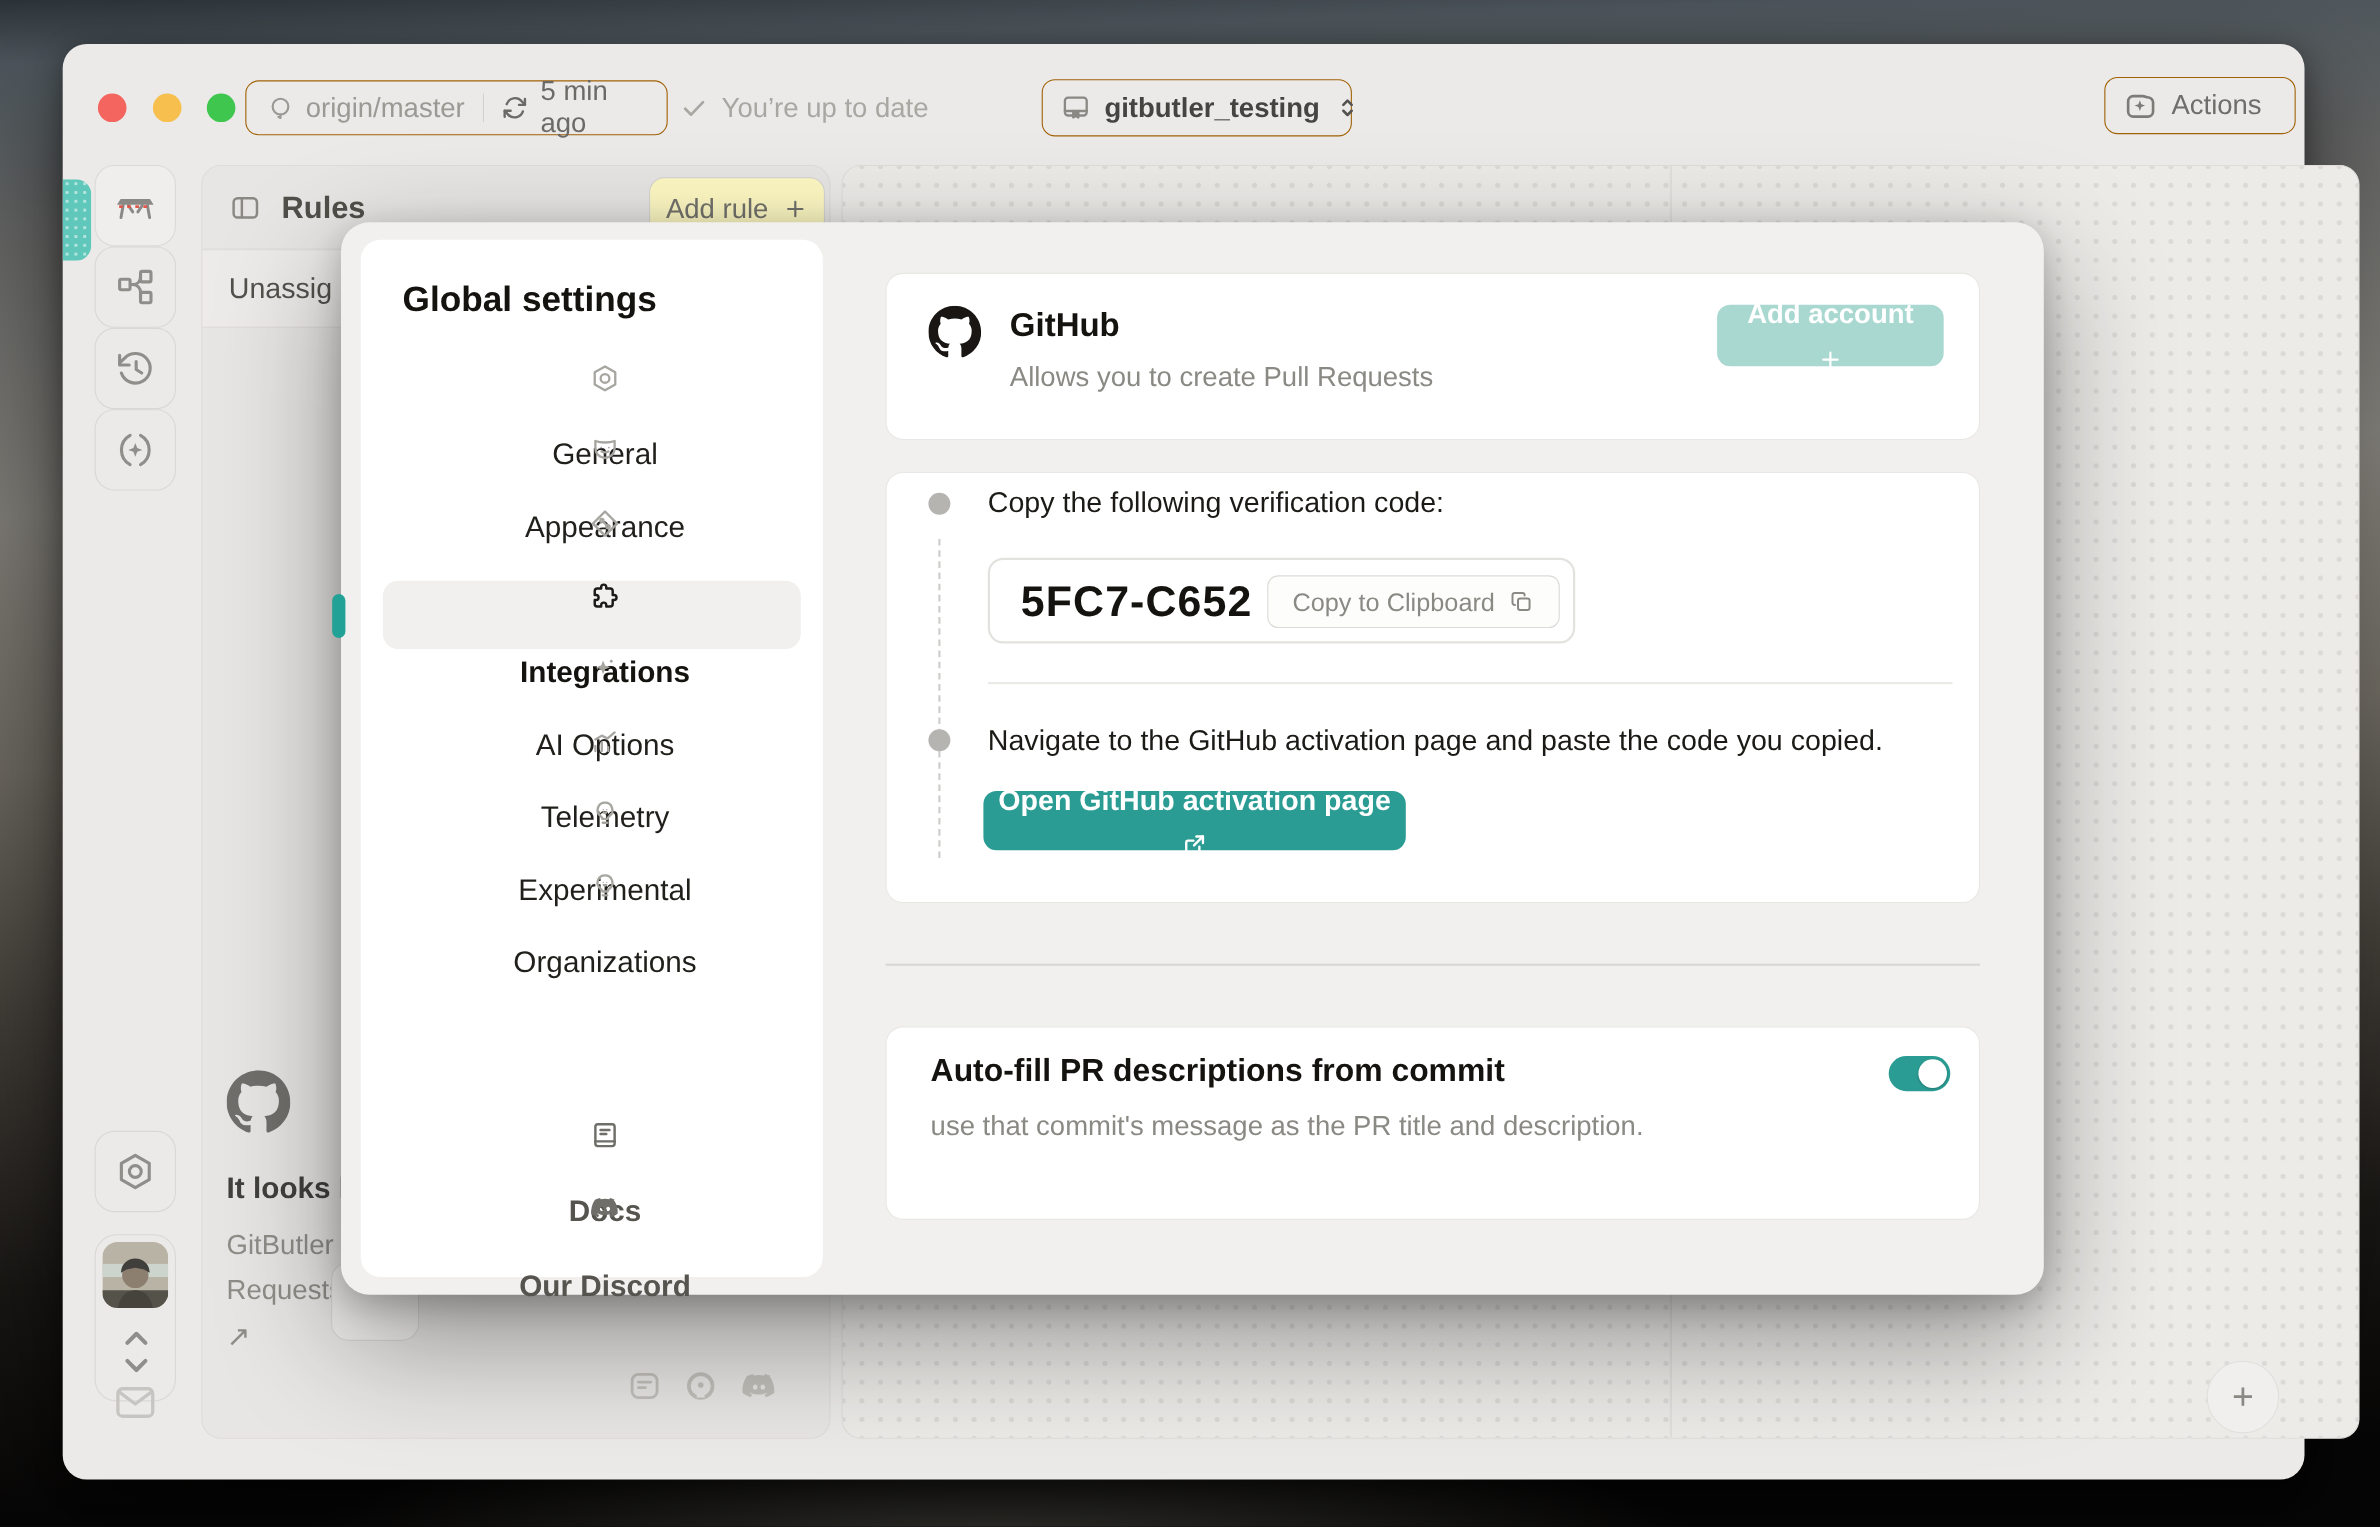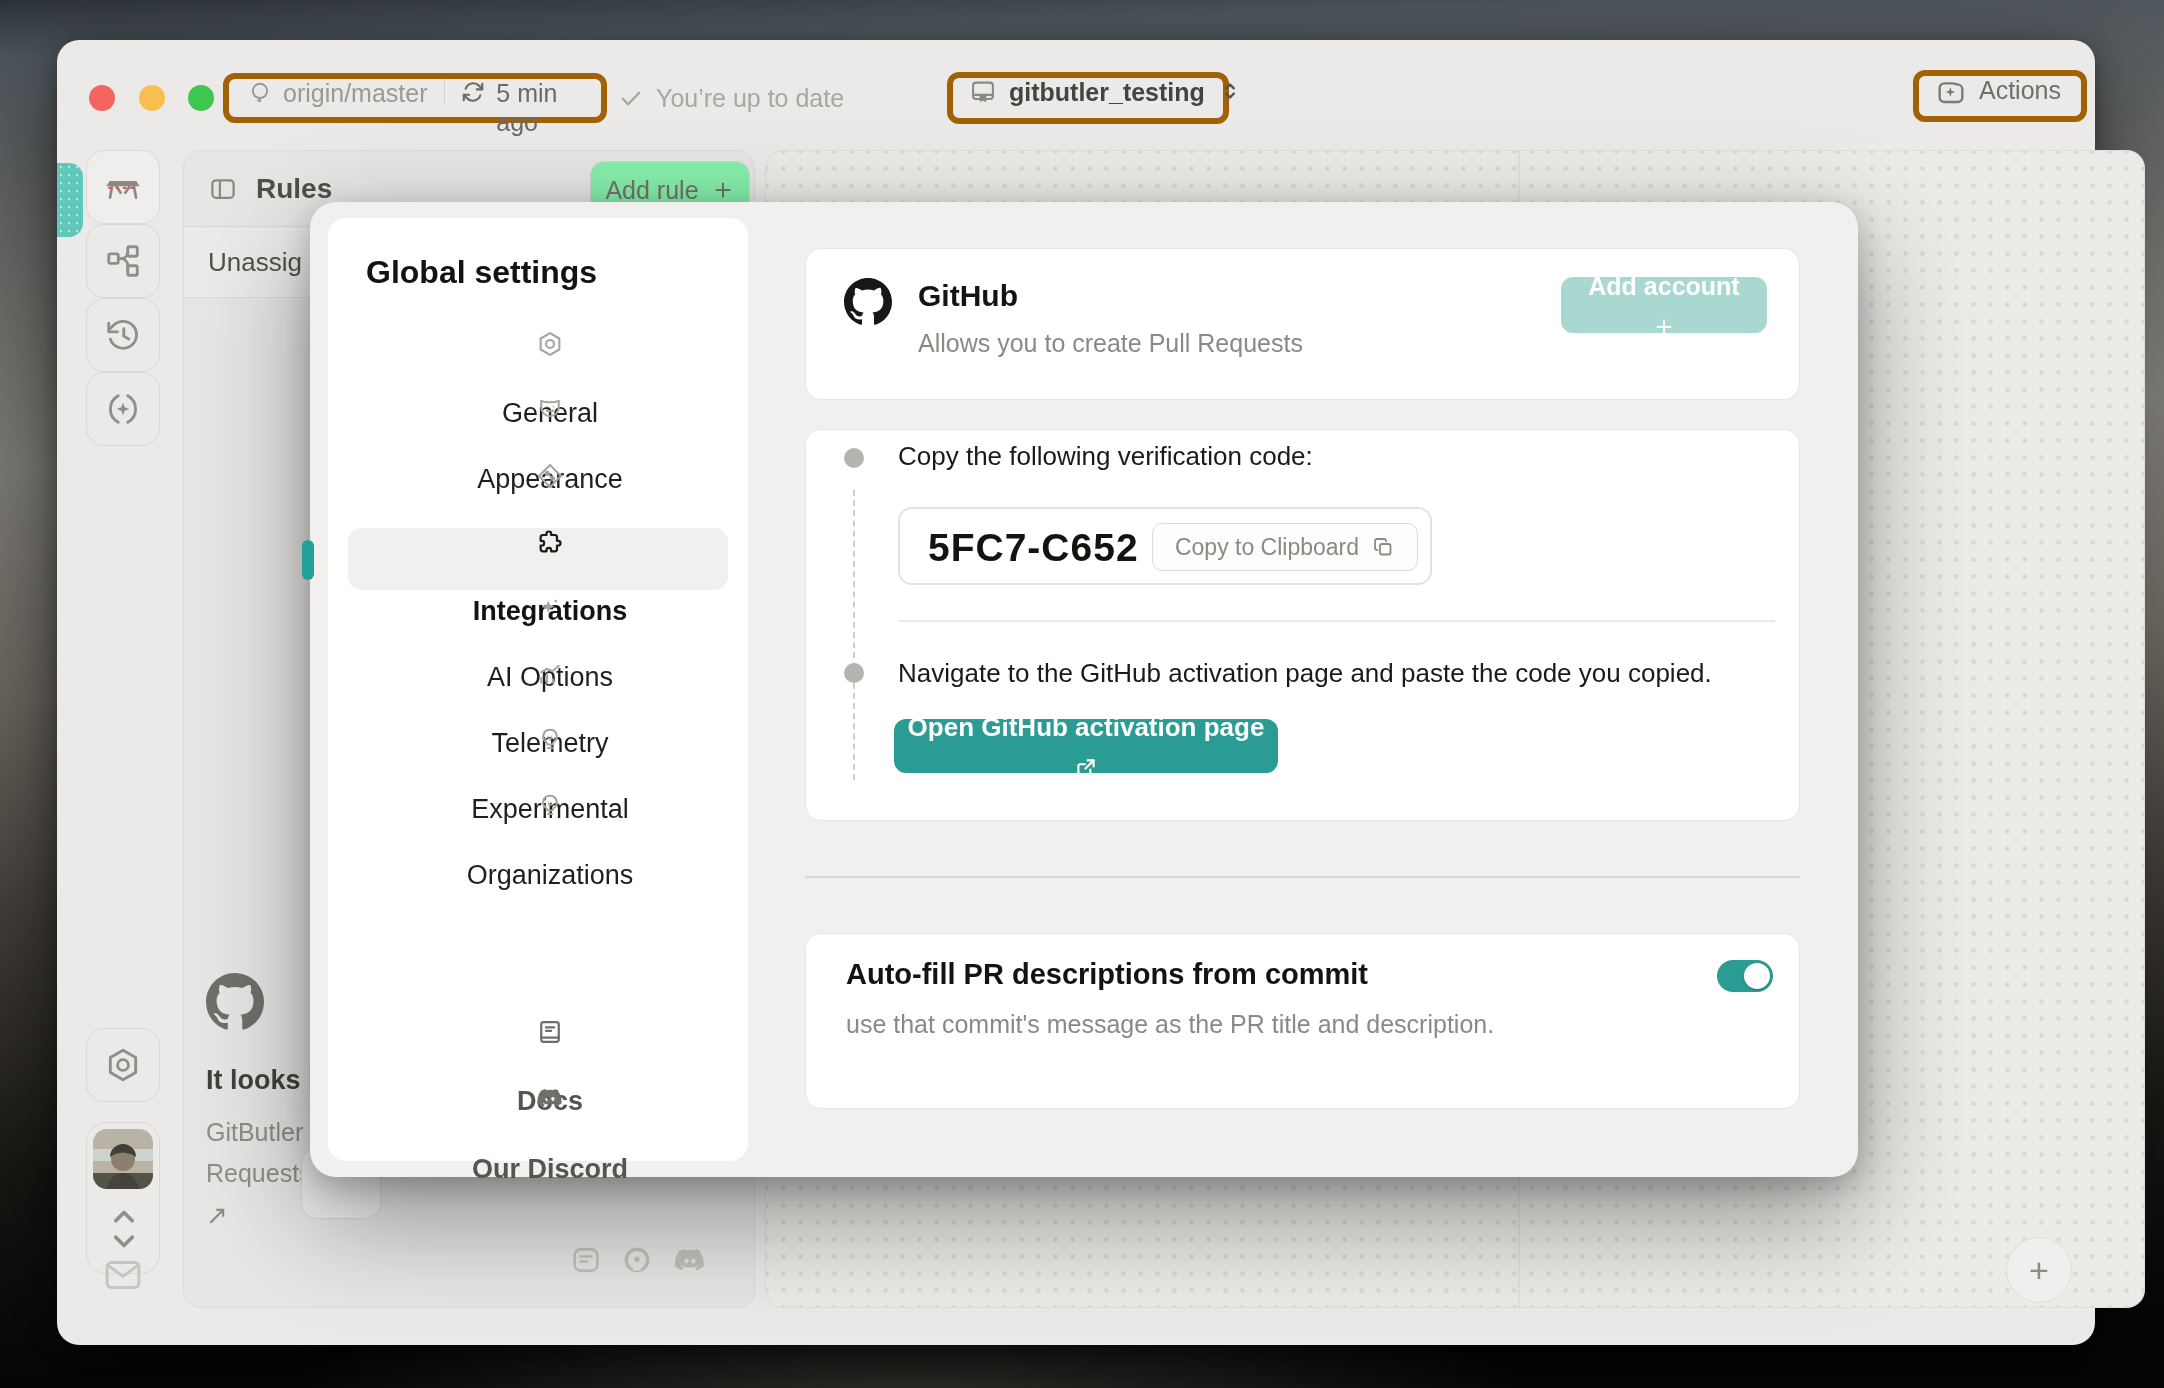--- a/index.html
+++ b/index.html
@@ -11,21 +11,21 @@
   }
   .abs { position:absolute; }
   svg { display:block; }
 
   
   #window { left:57px; top:40px; width:2038px; height:1305px; background:#ebeae8; border-radius:22px;
     box-shadow:0 40px 100px rgba(0,0,0,.55), 0 6px 24px rgba(0,0,0,.35); }
 
   .traffic { width:26px; height:26px; border-radius:50%; top:45px; }
 
-  .pillbtn { display:flex; align-items:flex-start; border:6px solid #a16207; border-radius:12px; color:#6f6e6a; }
+  .pillbtn { display:flex; align-items:center; border:1px solid #a16207; border-radius:12px; color:#6f6e6a; }
 
   #branch-pill { left:166px; top:33px; width:384px; height:50px; padding:0 18px; gap:10px; font-size:25px; }
   #branch-pill .bname { color:#9a9994; }
   #branch-pill .vsep { width:1px; height:26px; background:#d2d1ce; margin:0 6px; }
   #branch-pill .btime { color:#6b6a66; }
 
   #sync-status { left:561px; top:33px; height:50px; display:flex; align-items:center; gap:12px; color:#a8a7a2; font-size:25px; }
 
   #project-dd { left:890px; top:32px; width:282px; height:52px; padding:0 16px; gap:12px; }
   #project-dd .pname { color:#454440; font-weight:700; font-size:25px; }
@@ -39,21 +39,21 @@
     background-image:radial-gradient(rgba(255,255,255,.55) 1.2px, transparent 1.6px); background-size:8px 8px; }
   #avatar-group { left:29px; top:1082px; width:74px; height:152px; border:1px solid #dad8d5; border-radius:20px; }
   #avatar-img { left:6px; top:6px; width:60px; height:60px; border-radius:14px; overflow:hidden; }
   #avatar-chevrons { left:17px; top:78px; color:#8f8e8a; }
   #mail-btn { left:46px; top:1218px; color:#c7c5c1; }
 
   
   #rules-panel { left:126px; top:110px; width:572px; height:1158px; background:#e8e6e4; border:1px solid #dedcd9; border-radius:18px; overflow:hidden; }
   #rules-header { position:absolute; left:0; top:0; width:100%; height:76px; display:flex; align-items:center; padding-left:24px; gap:18px; color:#56554f; border-bottom:1px solid #dcdad7; }
   #rules-title { font-size:28px; font-weight:700; color:#504f4a; }
-  #add-rule-btn { position:absolute; right:4px; top:10px; width:160px; height:58px; background:#86efac; border:1px solid #d7d6d3; border-radius:14px; display:flex; align-items:center; justify-content:center; gap:12px; font-size:25px; color:#73726d; }
+  #add-rule-btn { position:absolute; right:4px; top:10px; width:160px; height:58px; background:#fef9c3; border:1px solid #d7d6d3; border-radius:14px; display:flex; align-items:center; justify-content:center; gap:12px; font-size:25px; color:#73726d; }
   #unassigned-row { position:absolute; left:0; top:77px; width:100%; height:70px; background:#edebe9; border-bottom:1px solid #dcdad7; display:flex; align-items:center; padding-left:24px; font-size:26px; color:#52514c; white-space:nowrap; overflow:hidden; }
   #rules-empty { position:absolute; left:22px; top:822px; color:#8e8d88; }
   #rules-empty .octo { color:#706f6b; }
   #empty-title { font-size:27px; font-weight:700; color:#42403c; margin-top:34px; white-space:nowrap; }
   #empty-l1 { font-size:25px; margin-top:22px; white-space:nowrap; }
   #empty-l2 { font-size:25px; margin-top:12px; white-space:nowrap; }
   #empty-arrow { font-size:26px; margin-top:12px; }
   #rules-partial-btn { position:absolute; left:117px; top:996px; width:80px; height:72px; background:#f0efed; border:1px solid #d9d8d5; border-radius:16px; }
   .rules-foot-icon { position:absolute; top:1092px; color:#c2c0bb; }
 

